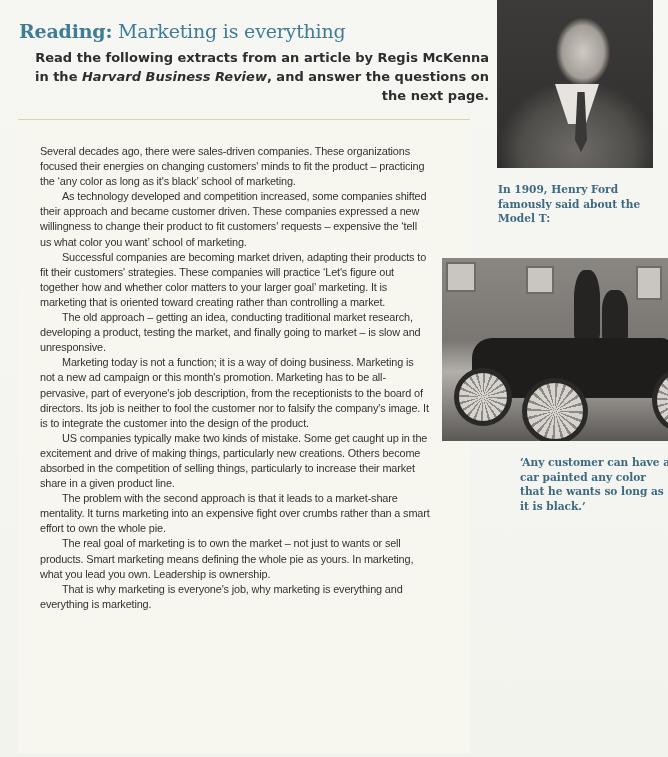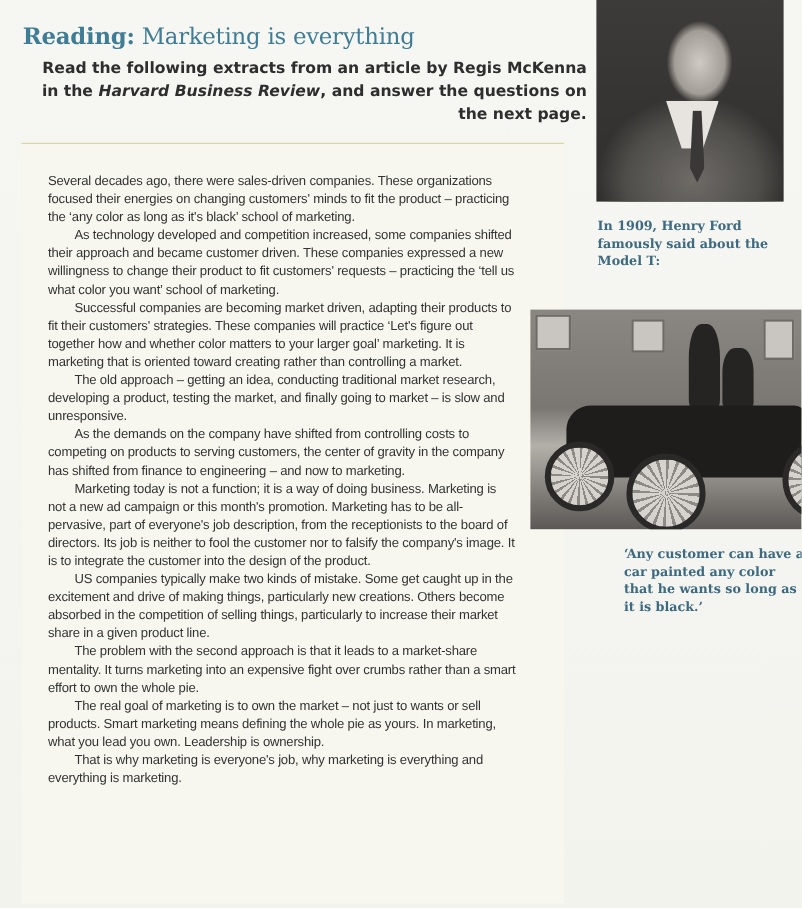--- a/index.html
+++ b/index.html
@@ -99,24 +99,23 @@
   </h1>
 
   <p class="intro">
     <span>Read the following extracts from an article by Regis McKenna in the </span><i>Harvard Business Review</i><span>, and answer the questions on the next page.</span>
   </p>
 
   <div class="article-box"></div>
 
   <div class="article">
     <p class="first">Several decades ago, there were sales-driven companies. These organizations focused their energies on changing customers' minds to fit the product – practicing the ‘any color as long as it's black’ school of marketing.</p>
-    <p>As technology developed and competition increased, some companies shifted their approach and became customer driven. These companies expressed a new willingness to change their product to fit customers' requests – practicing the ‘tell us what color you want’ school of marketing.</p>
+    <p>As technology developed and competition increased, some companies shifted their approach and became customer driven. These companies expressed a new willingness to change their product to fit customers' requests – expensive the ‘tell us what color you want’ school of marketing.</p>
     <p>Successful companies are becoming market driven, adapting their products to fit their customers' strategies. These companies will practice ‘Let's figure out together how and whether color matters to your larger goal’ marketing. It is marketing that is oriented toward creating rather than controlling a market.</p>
     <p>The old approach – getting an idea, conducting traditional market research, developing a product, testing the market, and finally going to market – is slow and unresponsive.</p>
-    <p>As the demands on the company have shifted from controlling costs to competing on products to serving customers, the center of gravity in the company has shifted from finance to engineering – and now to marketing.</p>
     <p>Marketing today is not a function; it is a way of doing business. Marketing is not a new ad campaign or this month's promotion. Marketing has to be all-pervasive, part of everyone's job description, from the receptionists to the board of directors. Its job is neither to fool the customer nor to falsify the company's image. It is to integrate the customer into the design of the product.</p>
     <p>US companies typically make two kinds of mistake. Some get caught up in the excitement and drive of making things, particularly new creations. Others become absorbed in the competition of selling things, particularly to increase their market share in a given product line.</p>
     <p>The problem with the second approach is that it leads to a market-share mentality. It turns marketing into an expensive fight over crumbs rather than a smart effort to own the whole pie.</p>
     <p>The real goal of marketing is to own the market – not just to wants or sell products. Smart marketing means defining the whole pie as yours. In marketing, what you lead you own. Leadership is ownership.</p>
     <p>That is why marketing is everyone's job, why marketing is everything and everything is marketing.</p>
   </div>
 
   <div class="photo-ford">
     <div class="collar"></div>
     <div class="tie"></div>

